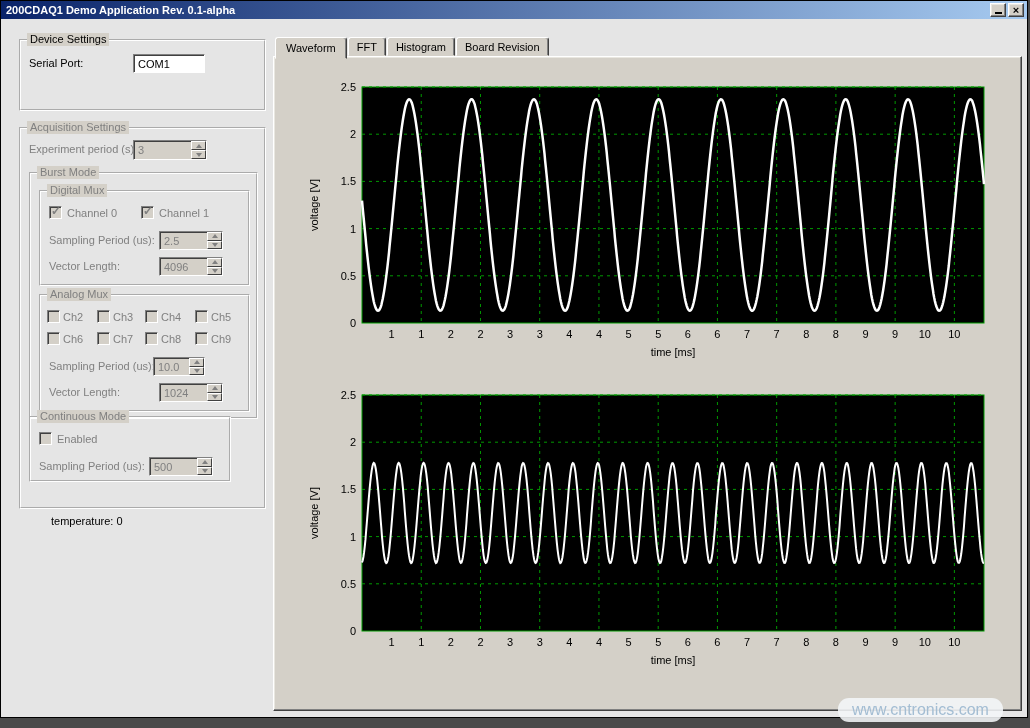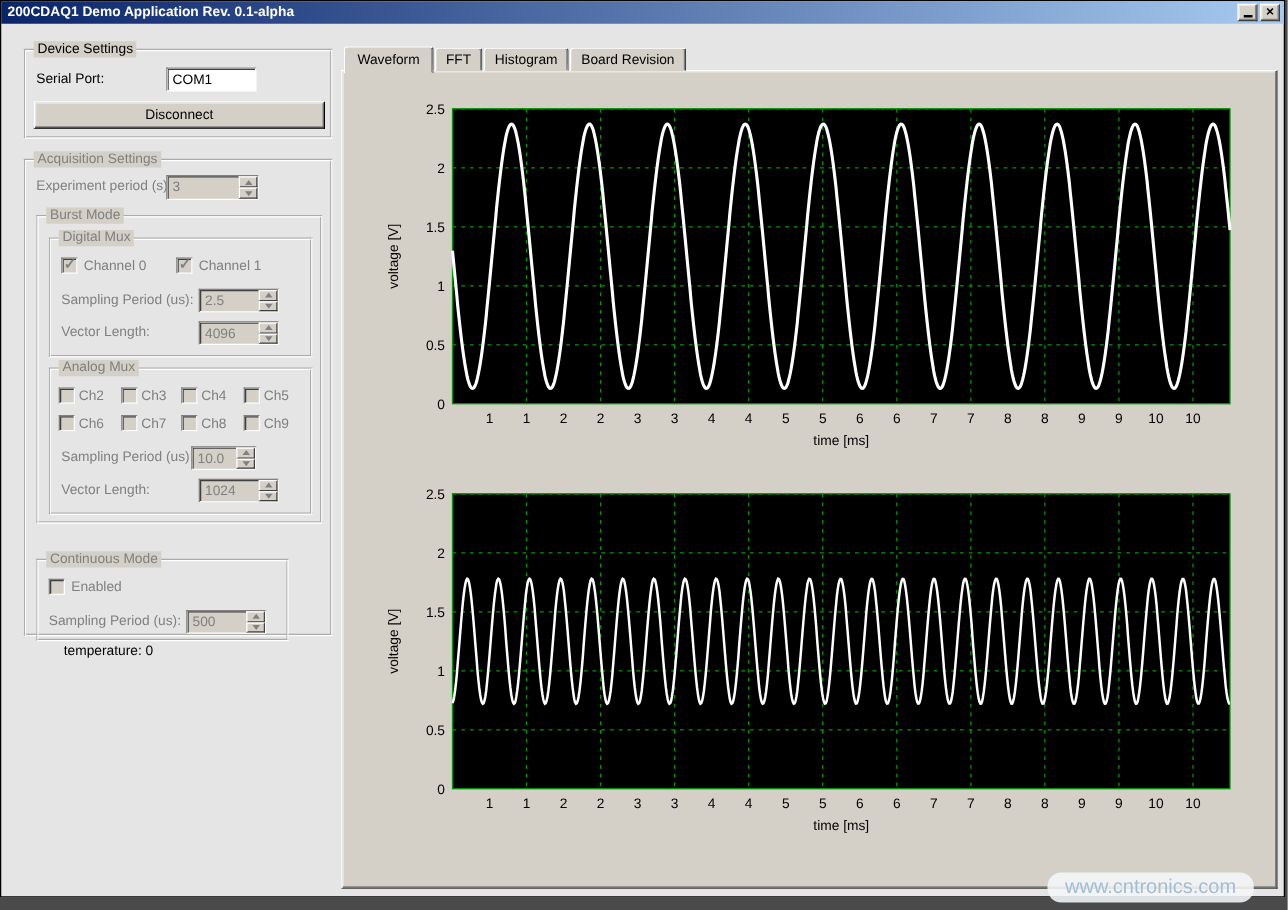--- a/index.html
+++ b/index.html
@@ -34,21 +34,21 @@
   .spin .val{flex:1;padding:2px 4px;overflow:hidden;line-height:14px;}
   .spin .ud{width:15px;display:flex;flex-direction:column;}
   .spin .sb{flex:1;background:#d4d0c8;border:1px solid;border-color:#ffffff #404040 #404040 #ffffff;
      display:flex;align-items:center;justify-content:center;box-sizing:border-box;}
   .tri-up{width:0;height:0;border-left:3px solid transparent;border-right:3px solid transparent;border-bottom:4px solid #808080;}
   .tri-dn{width:0;height:0;border-left:3px solid transparent;border-right:3px solid transparent;border-top:4px solid #808080;}
   .cb{position:absolute;width:13px;height:13px;background:#d4d0c8;border:1px solid;
      border-color:#808080 #ffffff #ffffff #808080;box-shadow:inset 1px 1px 0 #404040;box-sizing:border-box;}
   .cb.checked::after{content:"✓";position:absolute;left:1px;top:-3px;font-size:12px;font-weight:bold;color:#808080;}
   .cb-lab{position:absolute;line-height:13px;white-space:nowrap;}
-  .tabs{position:absolute;left:274px;top:36px;display:flex;align-items:center;height:20px;z-index:3;}
+  .tabs{position:absolute;left:274px;top:36px;display:flex;align-items:flex-start;height:20px;z-index:3;}
   .tab{padding:3px 8px 2px;background:#d4d0c8;border:1px solid;border-color:#ffffff #404040 #d4d0c8 #ffffff;
      box-shadow:inset -1px 0 0 #808080;border-radius:3px 3px 0 0;margin-right:1px;box-sizing:border-box;cursor:default;white-space:nowrap;}
   .tab.active{position:relative;z-index:4;padding:4px 10px;margin-bottom:-2px;}
   .pane{position:absolute;left:272px;top:55px;width:749px;height:655px;background:#d4d0c8;
      border:1px solid;border-color:#ffffff #404040 #404040 #ffffff;
      box-shadow:inset -1px -1px 0 #808080, inset 1px 1px 0 #e9e7e0;box-sizing:border-box;}
   .chart{position:absolute;}
   .tick{font-family:"Liberation Sans",sans-serif;font-size:11px;fill:#000;}
   .axis{font-family:"Liberation Sans",sans-serif;font-size:11px;fill:#000;}
   .watermark{position:absolute;left:838px;top:698px;background:rgba(244,246,248,0.88);
@@ -68,21 +68,20 @@
       <div class="tb-btn">
         <span>×</span>
       </div>
     </div>
   </div>
 
   <div class="group" style="left:18px;top:38px;width:247px;height:72px">
     <span class="legend">Device Settings</span>
     <span class="lbl" style="left:8px;top:16px">Serial Port:</span>
     <input class="field" style="left: 112px; top: 13px; width: 72px; height: 19px;" value="COM1">
-    <div class="btn" style="left:6px;top:40px;width:233px;height:22px">Disconnect</div>
   </div>
 
   <div class="group" style="left:18px;top:126px;width:247px;height:382px">
     <span class="legend dis">Acquisition Settings</span>
 
     <span class="lbl dis" style="left:8px;top:14px">Experiment period (s):</span>
     <div class="field disf spin" style="left:112px;top:11px;width:74px;height:20px">
       <span class="val">3</span>
       <span class="ud">
         <span class="sb">
@@ -173,21 +172,21 @@
                 <span class="tri-up"></span>
               </span>
             <span class="sb">
                 <span class="tri-dn"></span>
               </span>
           </span>
         </div>
       </div>
     </div>
 
-    <div class="group" style="left:8px;top:318px;width:202px;height:66px">
+    <div class="group" style="left:8px;top:287px;width:202px;height:66px">
       <span class="legend dis">Continuous Mode</span>
       <span class="cb" style="left:8px;top:14px"></span>
       <span class="cb-lab dis" style="left:26px;top:15px">Enabled</span>
       <span class="lbl dis" style="left:8px;top:42px">Sampling Period (us):</span>
       <div class="field disf spin" style="left:118px;top:39px;width:64px;height:19px">
         <span class="val">500</span>
         <span class="ud">
           <span class="sb">
               <span class="tri-up"></span>
             </span>

